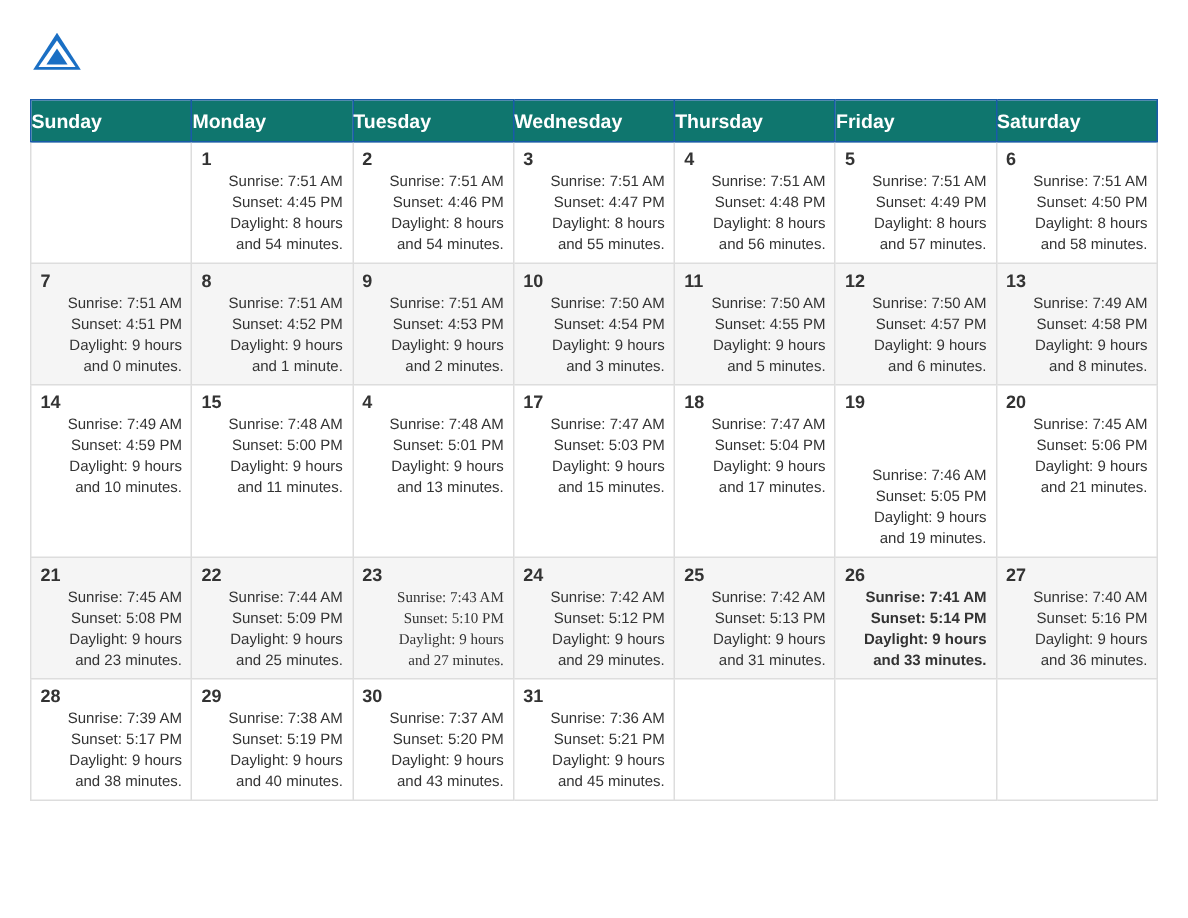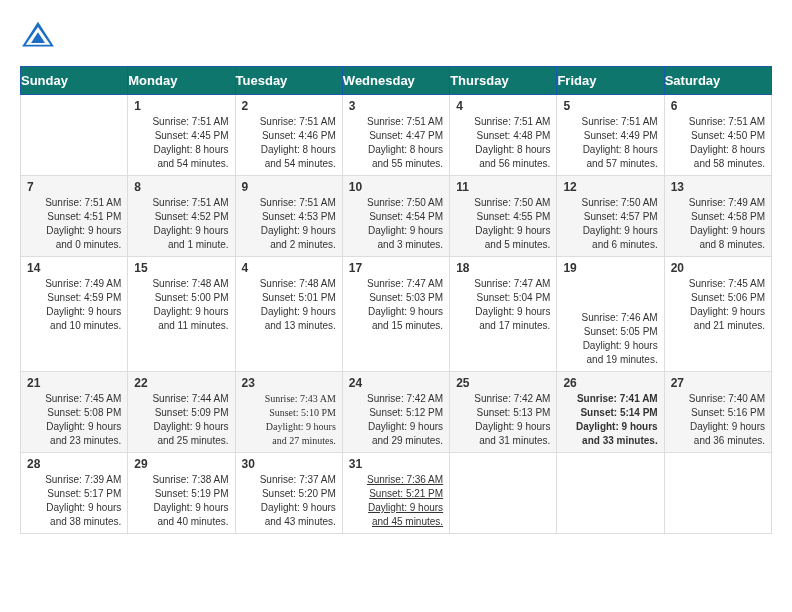--- a/index.html
+++ b/index.html
@@ -343,21 +343,21 @@
         </td>
         <td>
           <span class="day-number">30</span>
           <div class="day-info" style="white-space: pre-line;">Sunrise: 7:37 AM
 Sunset: 5:20 PM
 Daylight: 9 hours
 and 43 minutes.</div>
         </td>
         <td>
           <span class="day-number">31</span>
-          <div class="day-info" style="white-space: pre-line; text-decoration: underline;">Sunrise: 7:36 AM
+          <div class="day-info" style="white-space: pre-line;">Sunrise: 7:36 AM
 Sunset: 5:21 PM
 Daylight: 9 hours
 and 45 minutes.</div>
         </td>
         <td class="empty-cell"></td>
         <td class="empty-cell"></td>
         <td class="empty-cell"></td>
       </tr>
     </tbody>
 </table>

